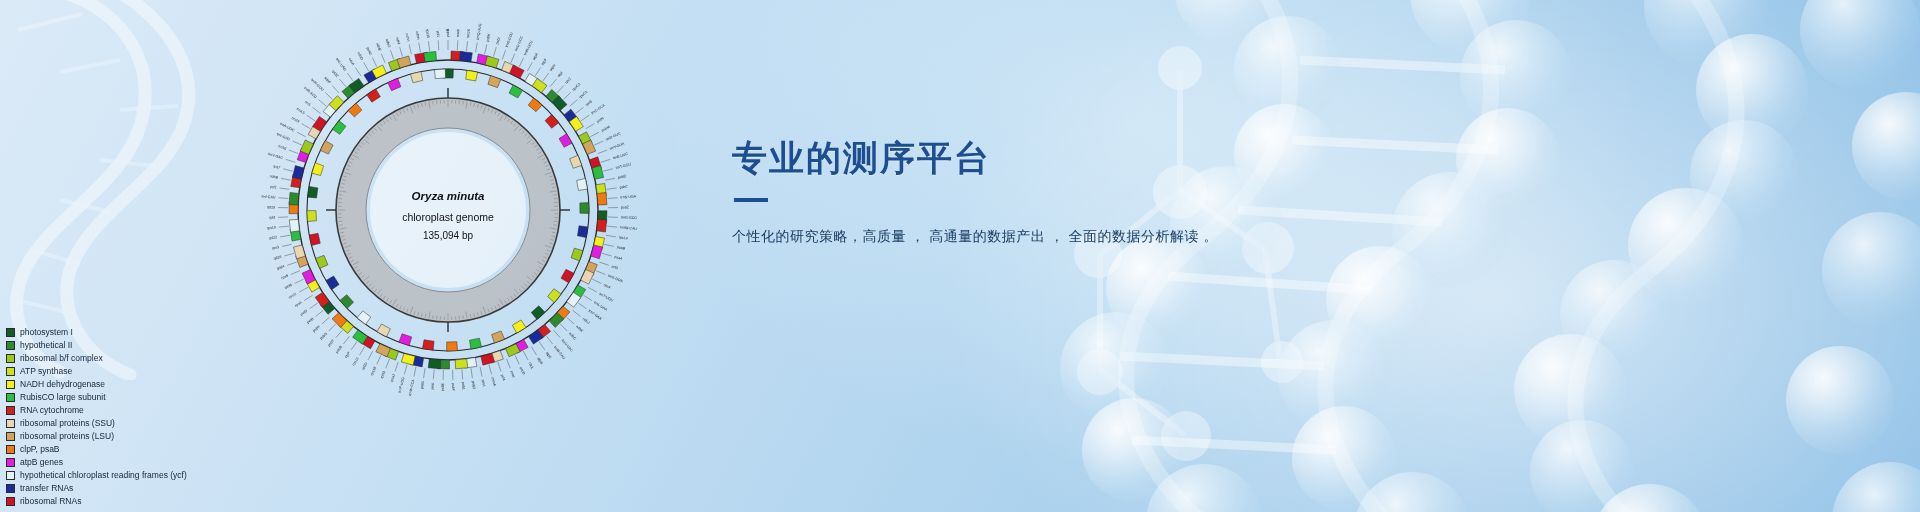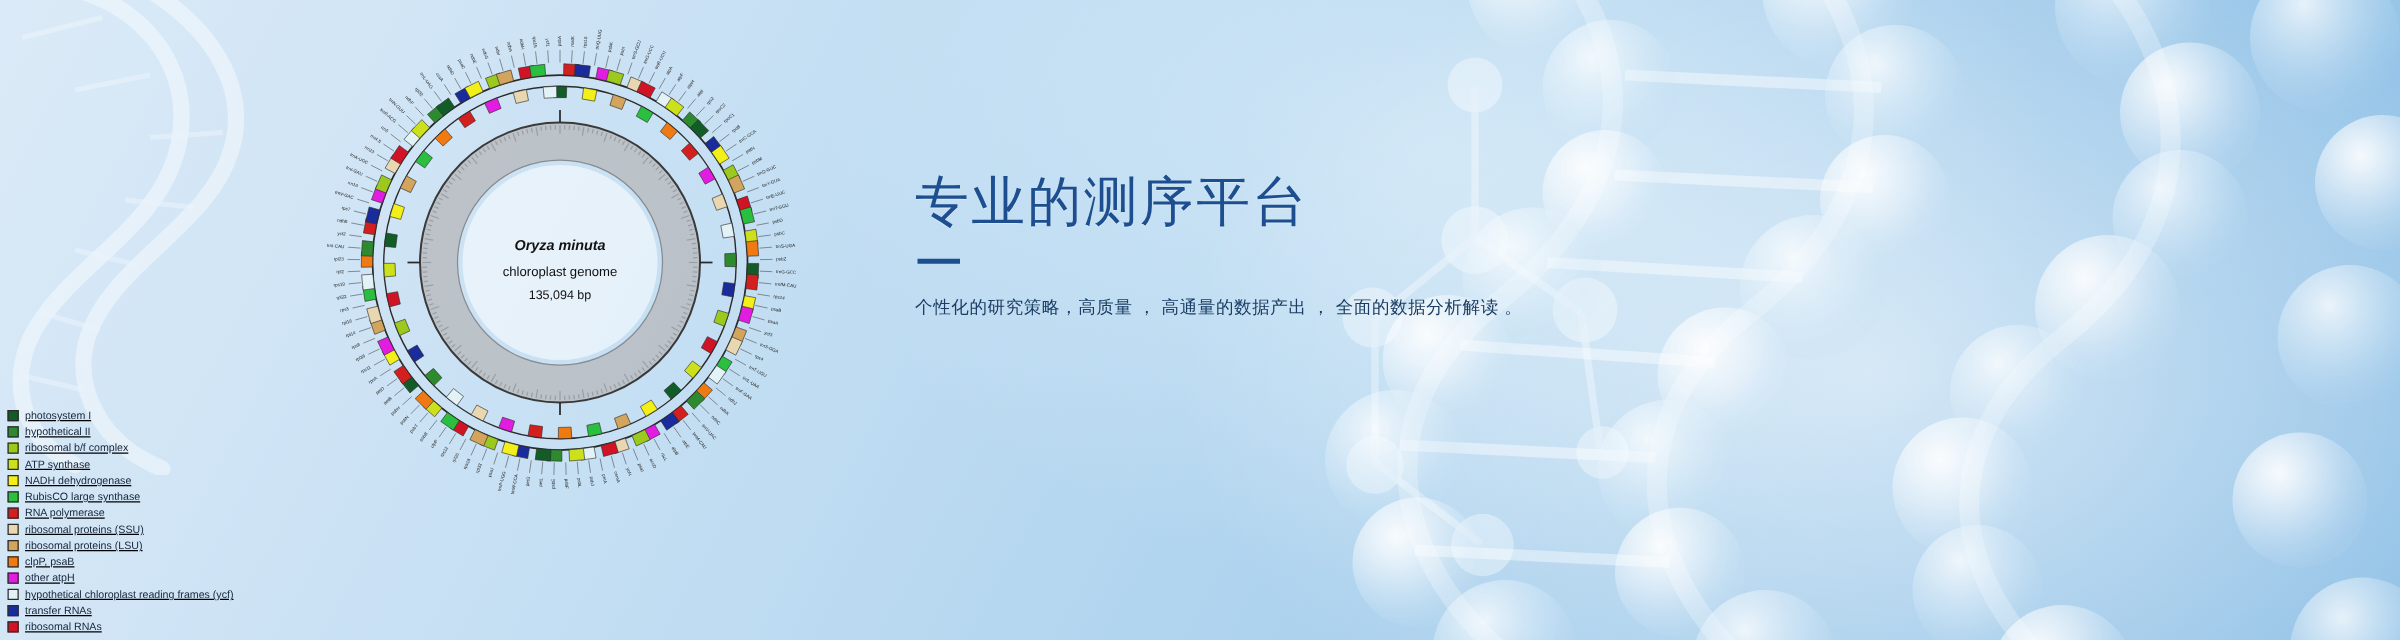--- a/index.html
+++ b/index.html
@@ -39,21 +39,20 @@
   .gm-species { font-style: italic; font-weight: bold; font-size: 11.5px; }
   .gm-sub     { font-size: 10.5px; }
   .gm-bp      { font-size: 10px; }
 
   
   #legend {
     position: absolute;
     left: 6px; bottom: 4px;
     display: flex; flex-direction: column;
     gap: 0px;
-    text-decoration: underline;
   }
   .legend-row {
     display: flex; align-items: center; gap: 5px;
     height: 13px; line-height: 13px;
   }
   .legend-swatch {
     width: 9px; height: 9px;
     border: 1px solid #2b2b2b;
     flex: 0 0 auto;
   }
@@ -64,22 +63,22 @@
     font-family: "Liberation Sans", sans-serif;
   }
 
   
   #copy {
     position: absolute;
     left: 732px; top: 138px;
     width: 620px;
   }
   #headline {
-    font-size: 43px;
-    font-weight: normal;
+    font-size: 35px;
+    font-weight: bold;
     letter-spacing: 2px;
     color: #1d4e8f;
     margin: 0;
     line-height: 1.15;
     text-shadow: 0 1px 0 rgba(255,255,255,.35);
   }
   #rule {
     width: 34px; height: 4px;
     background: #1d4e8f;
     margin: 20px 0 22px 2px;
@@ -768,41 +767,41 @@
       <div class="legend-row">
         <span class="legend-swatch" style="background: rgb(205, 224, 28);"></span>
         <span class="legend-label">ATP synthase</span>
       </div>
       <div class="legend-row">
         <span class="legend-swatch" style="background: rgb(243, 239, 24);"></span>
         <span class="legend-label">NADH dehydrogenase</span>
       </div>
       <div class="legend-row">
         <span class="legend-swatch" style="background: rgb(43, 191, 63);"></span>
-        <span class="legend-label">RubisCO large synthase</span>
+        <span class="legend-label">RubisCO large subunit</span>
       </div>
       <div class="legend-row">
         <span class="legend-swatch" style="background: rgb(212, 31, 31);"></span>
-        <span class="legend-label">RNA polymerase</span>
+        <span class="legend-label">RNA cytochrome</span>
       </div>
       <div class="legend-row">
         <span class="legend-swatch" style="background: rgb(232, 215, 176);"></span>
         <span class="legend-label">ribosomal proteins (SSU)</span>
       </div>
       <div class="legend-row">
         <span class="legend-swatch" style="background: rgb(210, 164, 92);"></span>
         <span class="legend-label">ribosomal proteins (LSU)</span>
       </div>
       <div class="legend-row">
         <span class="legend-swatch" style="background: rgb(239, 122, 18);"></span>
         <span class="legend-label">clpP, psaB</span>
       </div>
       <div class="legend-row">
         <span class="legend-swatch" style="background: rgb(226, 28, 224);"></span>
-        <span class="legend-label">other atpH</span>
+        <span class="legend-label">atpB genes</span>
       </div>
       <div class="legend-row">
         <span class="legend-swatch" style="background: rgb(227, 242, 247);"></span>
         <span class="legend-label">hypothetical chloroplast reading frames (ycf)</span>
       </div>
       <div class="legend-row">
         <span class="legend-swatch" style="background: rgb(26, 44, 156);"></span>
         <span class="legend-label">transfer RNAs</span>
       </div>
       <div class="legend-row">

